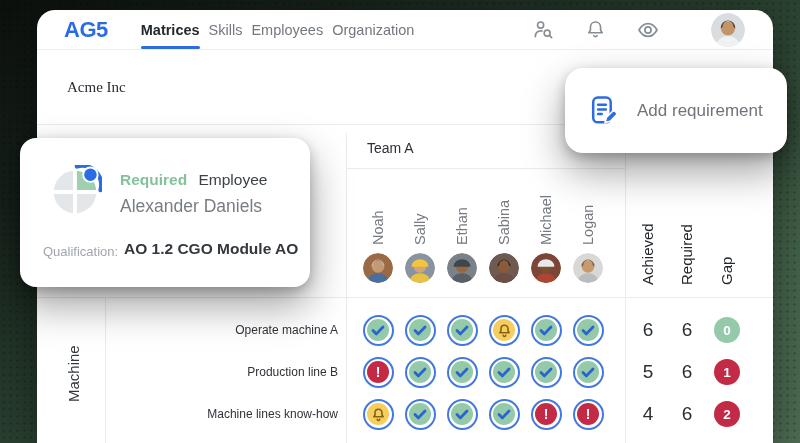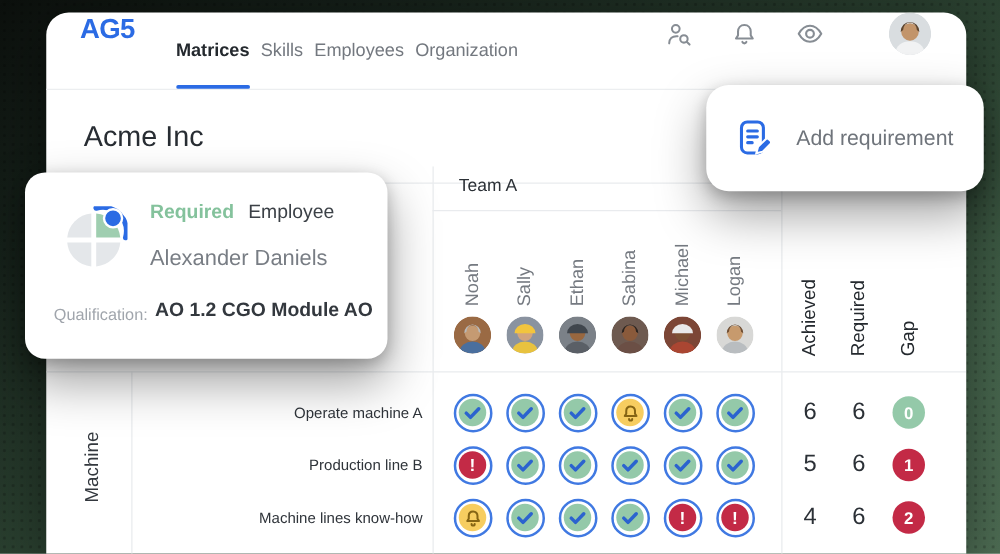--- a/index.html
+++ b/index.html
@@ -11,38 +11,38 @@
       linear-gradient(150deg,#0c100d 0%,#16211a 22%,#2e4634 55%,#44634b 80%,#4e6d54 100%);
     position:relative;
   }
   .shadowed { box-shadow:0 18px 40px rgba(0,0,0,.38), 0 4px 12px rgba(0,0,0,.22); }
 
   
   .app-window { position:absolute; left:37px; top:10px; width:736px; height:433px;
     background:#fff; border-radius:18px 18px 0 0; box-shadow:0 12px 44px rgba(0,0,0,.45); }
 
   
-  .nav { height:62px; display:flex; align-items:flex-start; padding:0 28px 0 27px;
+  .nav { height:40px; display:flex; align-items:center; padding:0 28px 0 27px;
     border-bottom:1px solid #eceef0; }
   .logo { color:#2b6be4; font-size:22px; font-weight:800; letter-spacing:-.5px; margin-right:33px; cursor:pointer; }
   .nav-items { display:flex; height:100%; gap:9px; }
   .nav-item { display:flex; align-items:center; height:100%; font-size:14.5px; color:#73787f;
     cursor:pointer; position:relative; }
   .nav-item.active { color:#24292e; font-weight:700; }
   .nav-item.active::after { content:""; position:absolute; left:0; right:0; bottom:0;
     height:3px; background:#2b6be4; border-radius:2px; }
   .nav-spacer { flex:1; }
   .nav-icons { display:flex; align-items:center; gap:29px; }
   .nav-icons svg { display:block; cursor:pointer; }
   .nav-avatar { width:34px; height:34px; border-radius:50%; overflow:hidden; margin-left:22px; cursor:pointer; }
 
   
   .page-header { height:75px; display:flex; align-items:center; padding-left:30px;
     border-bottom:1px solid #e9ebee; }
-  .page-title { font-size:23px; font-weight:500; color:#282d33; }
+  .page-title { font-size:15px; font-weight:500; color:#282d33;font-family:Liberation Serif, serif; }
 
   
   .matrix { position:absolute; left:0; top:123px; width:736px; height:310px; overflow:hidden; }
   .vline { position:absolute; width:1px; background:#e9ebee; }
   .hline { position:absolute; height:1px; background:#e9ebee; }
   .team-label { position:absolute; left:330px; top:7px; font-size:14px; font-weight:500;
     color:#2b3036; cursor:pointer; }
   .vtext { writing-mode:vertical-rl; transform:rotate(180deg); white-space:nowrap;
     width:20px; line-height:20px; position:absolute; }
   .member-name { font-size:14.5px; color:#757a81; height:74px; top:38px; cursor:pointer; }
@@ -57,21 +57,21 @@
   .status-inner .bang { color:#fff; font-weight:800; font-size:14px; line-height:1; }
   .num { position:absolute; width:40px; height:24px; text-align:center; font-size:19px;
     color:#2b3036; line-height:24px; }
   .gap-badge { position:absolute; width:26px; height:26px; border-radius:50%; color:#fff;
     font-size:13.5px; font-weight:700; display:flex; align-items:center; justify-content:center; }
 
   
   .req-card { position:absolute; left:20px; top:138px; width:290px; height:149px;
     background:#fff; border-radius:16px; z-index:5; }
   .pie-icon { position:absolute; left:28px; top:27px; }
-  .req-line1 { position:absolute; left:100px; top:23px; font-size:15.5px; }
+  .req-line1 { position:absolute; left:100px; top:33px; font-size:15.5px; }
   .req-status { font-weight:700; }
   .req-type { color:#3c4147; font-weight:500; margin-left:7px; }
   .req-name { position:absolute; left:100px; top:58px; font-size:17.5px; color:#787d84; }
   .qual-label { position:absolute; left:23px; top:106px; font-size:13px; color:#a0a5ac; }
   .qual-value { position:absolute; left:104px; top:102px; font-size:15.5px; font-weight:600; color:#33383e; }
 
   .add-card { position:absolute; left:565px; top:68px; width:222px; height:85px;
     background:#fff; border-radius:18px; z-index:5; display:flex; align-items:center;
     padding-left:22px; gap:17px; cursor:pointer; }
   .add-label { font-size:17px; color:#6f747b; }

